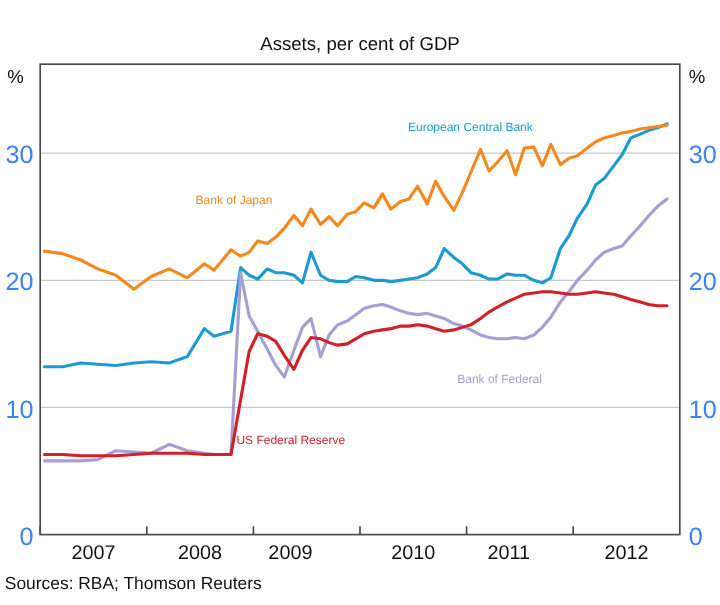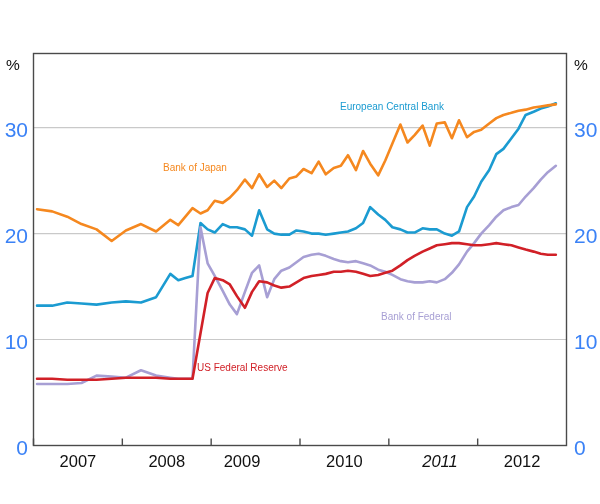--- a/index.html
+++ b/index.html
@@ -79,20 +79,21 @@
     font-size: 10px;
     white-space: nowrap;
   }
   svg { display: block; }
 </style>
 </head>
 <body>
 
 <div id="chart-root">
 
+  <div class="chart-subtitle">Assets, per cent of GDP</div>
 
   <div class="axis-unit-left">%</div>
   <div class="axis-unit-right">%</div>
 
   <svg id="plot-svg" width="600" height="504">
       <line x1="33.5" x2="566.5" y1="339.55405405405406" y2="339.55405405405406" stroke="#c9c9c9" stroke-width="1.1"></line>
       <line x1="33.5" x2="566.5" y1="233.6081081081081" y2="233.6081081081081" stroke="#c9c9c9" stroke-width="1.1"></line>
       <line x1="33.5" x2="566.5" y1="127.66216216216213" y2="127.66216216216213" stroke="#c9c9c9" stroke-width="1.1"></line>
       <path d="M37.05 305.65 L52.16 305.65 L67.26 302.47 L81.47 303.53 L96.57 304.59 L111.67 302.47 L125.89 301.41 L140.99 302.47 L156.09 297.18 L170.30 273.87 L178.30 280.22 L185.41 278.11 L192.51 275.99 L200.51 223.01 L207.61 229.37 L214.72 232.55 L222.72 224.07 L229.82 227.25 L236.93 227.25 L244.92 229.37 L252.03 235.73 L259.14 210.30 L267.13 229.37 L274.24 233.61 L281.34 234.67 L289.34 234.67 L296.45 230.43 L303.55 231.49 L311.55 233.61 L318.66 233.61 L325.76 234.67 L333.76 233.61 L340.86 232.55 L347.97 231.49 L355.97 228.31 L363.07 223.01 L370.18 207.12 L378.17 214.54 L385.28 219.84 L392.39 227.25 L400.38 229.37 L407.49 232.55 L414.59 232.55 L422.59 228.31 L429.70 229.37 L436.80 229.37 L444.80 233.61 L451.91 235.73 L459.01 231.49 L467.01 207.12 L474.11 196.53 L481.22 181.69 L489.22 170.04 L496.32 154.15 L503.43 148.85 L511.42 138.26 L518.53 128.72 L525.64 114.95 L533.63 111.77 L540.74 108.59 L547.84 106.47 L555.84 103.29" fill="none" stroke="#1b9bd1" stroke-width="2.6" stroke-linejoin="round" stroke-linecap="round"></path>
       <path d="M37.05 209.24 L52.16 211.36 L67.26 216.66 L81.47 224.07 L96.57 229.37 L111.67 241.02 L125.89 230.43 L140.99 224.07 L156.09 231.49 L170.30 219.84 L178.30 225.13 L185.41 216.66 L192.51 208.18 L200.51 213.48 L207.61 210.30 L214.72 200.76 L222.72 202.88 L229.82 197.59 L236.93 190.17 L244.92 179.58 L252.03 188.05 L259.14 174.28 L267.13 186.99 L274.24 180.64 L281.34 188.05 L289.34 178.52 L296.45 176.40 L303.55 168.98 L311.55 173.22 L318.66 161.56 L325.76 174.28 L333.76 167.92 L340.86 165.80 L347.97 155.21 L355.97 170.04 L363.07 150.97 L370.18 163.68 L378.17 175.34 L385.28 160.51 L392.39 143.55 L400.38 124.48 L407.49 142.49 L414.59 135.08 L422.59 125.54 L429.70 145.67 L436.80 123.42 L444.80 122.36 L451.91 138.26 L459.01 120.25 L467.01 137.20 L474.11 131.90 L481.22 129.78 L489.22 123.42 L496.32 118.13 L503.43 114.95 L511.42 112.83 L518.53 110.71 L525.64 109.65 L533.63 107.53 L540.74 106.47 L547.84 105.41 L555.84 104.35" fill="none" stroke="#f5881f" stroke-width="2.6" stroke-linejoin="round" stroke-linecap="round"></path>
@@ -113,24 +114,25 @@
       <div class="ytick-label ytick-left" style="top: 330.554px;">10</div>
       <div class="ytick-label ytick-right" style="top: 330.554px;">10</div>
       <div class="ytick-label ytick-left" style="top: 224.608px;">20</div>
       <div class="ytick-label ytick-right" style="top: 224.608px;">20</div>
       <div class="ytick-label ytick-left" style="top: 118.662px;">30</div>
       <div class="ytick-label ytick-right" style="top: 118.662px;">30</div>
       <div class="xtick-label" style="left: 42.9167px;">2007</div>
       <div class="xtick-label" style="left: 131.75px;">2008</div>
       <div class="xtick-label" style="left: 207px;">2009</div>
       <div class="xtick-label" style="left: 309.417px;">2010</div>
-      <div class="xtick-label" style="left: 405px; font-style: italic;">2011</div>
+      <div class="xtick-label" style="left: 389px;">2011</div>
       <div class="xtick-label" style="left: 487.083px;">2012</div>
     </div>
   <div id="label-layer">
       <div class="series-label" style="left: 340px; top: 101px; color: rgb(27, 155, 209);">European Central Bank</div>
       <div class="series-label" style="left: 163px; top: 162px; color: rgb(245, 136, 31);">Bank of Japan</div>
       <div class="series-label" style="left: 381px; top: 311px; color: rgb(167, 159, 212);">Bank of Federal</div>
       <div class="series-label" style="left: 197px; top: 362px; color: rgb(209, 32, 39);">US Federal Reserve</div>
     </div>
 
+  <div class="sources">Sources: RBA; Thomson Reuters</div>
 
 </div>
 
 </body></html>

